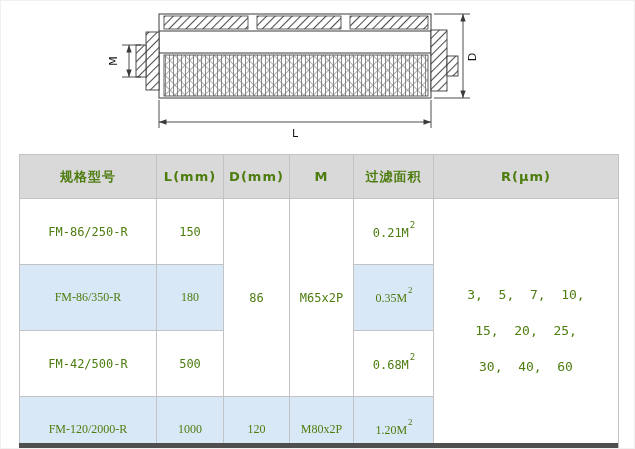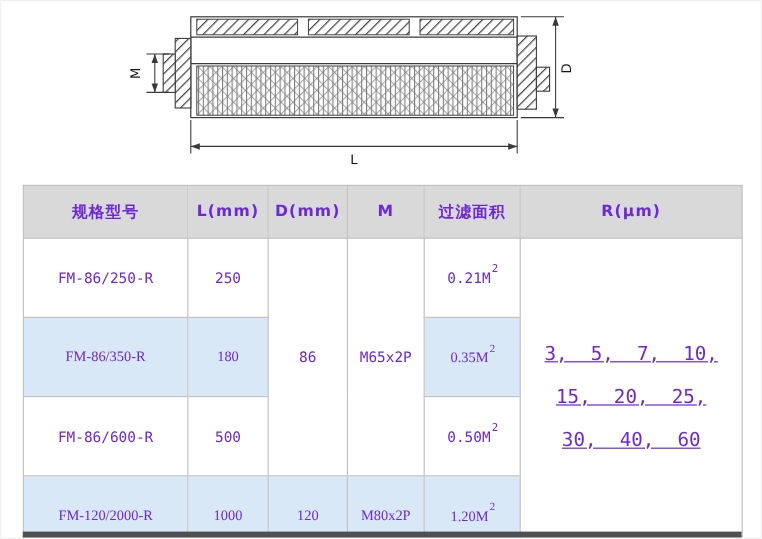--- a/index.html
+++ b/index.html
@@ -12,34 +12,34 @@
     position:relative; width:635px; height:449px;
     background:#ffffff; overflow:hidden; border:1px solid #f0f0f0;
   }
   .drawing { position:absolute; top:0; left:0; width:635px; height:150px; }
   .dim-text { font-size:11px; fill:#141414; font-family:"DejaVu Sans","Liberation Sans",sans-serif; }
 
   .table-wrap { position:absolute; left:18px; top:153px; width:599px; }
   .spec-table { border-collapse:collapse; table-layout:fixed; width:599px; background:#ffffff; }
   th, td {
     border:1px solid #c3c3c3; text-align:center; vertical-align:middle;
-    color:#6d28d9; overflow:hidden;
+    color:#4d7c0f; overflow:hidden;
   }
   th {
     height:44px; background:var(--header_bg,#d9d9d9);
     font-size:13px; font-weight:bold; letter-spacing:1px;
   }
   td {
     height:66px; font-size:12px;
     font-family:"DejaVu Sans Mono","Liberation Mono",monospace;
   }
   tr.row-white td { background:#ffffff; }
   tr.row-blue  td { background:var(--stripe_bg,#d9e8f6);font-family:Liberation Serif, serif; }
   td.merged { background:#ffffff; }
-  .r-cell div { line-height:36px; white-space:pre; font-size:16px;text-decoration:underline; }
+  .r-cell div { line-height:36px; white-space:pre; font-size:13px; }
   sup { font-size:9px; position:relative; top:-4px; left:1px; }
 
   .bottom-strip {
     position:absolute; left:18px; top:442px; width:599px; height:6px;
     background:#4f4f4f;
   }
 </style>
 </head>
 <body>
 
@@ -135,39 +135,39 @@
           <th>L(mm)</th>
           <th>D(mm)</th>
           <th>M</th>
           <th>过滤面积</th>
           <th>R(μm)</th>
         </tr>
       </thead>
       <tbody>
         <tr class="row-white">
           <td>FM-86/250-R</td>
-          <td>250</td>
+          <td>150</td>
           <td class="merged" rowspan="3">86</td>
           <td class="merged" rowspan="3">M65x2P</td>
           <td><span>0.21M</span><sup>2</sup></td>
           <td class="merged r-cell" rowspan="4">
             <div>3,  5,  7,  10,</div>
             <div>15,  20,  25,</div>
             <div>30,  40,  60</div>
           </td>
         </tr>
         <tr class="row-blue">
           <td>FM-86/350-R</td>
           <td>180</td>
           <td><span>0.35M</span><sup>2</sup></td>
         </tr>
         <tr class="row-white">
-          <td>FM-86/600-R</td>
+          <td>FM-42/500-R</td>
           <td>500</td>
-          <td><span>0.50M</span><sup>2</sup></td>
+          <td><span>0.68M</span><sup>2</sup></td>
         </tr>
         <tr class="row-blue">
           <td>FM-120/2000-R</td>
           <td>1000</td>
           <td>120</td>
           <td>M80x2P</td>
           <td><span>1.20M</span><sup>2</sup></td>
         </tr>
       </tbody>
     </table>

